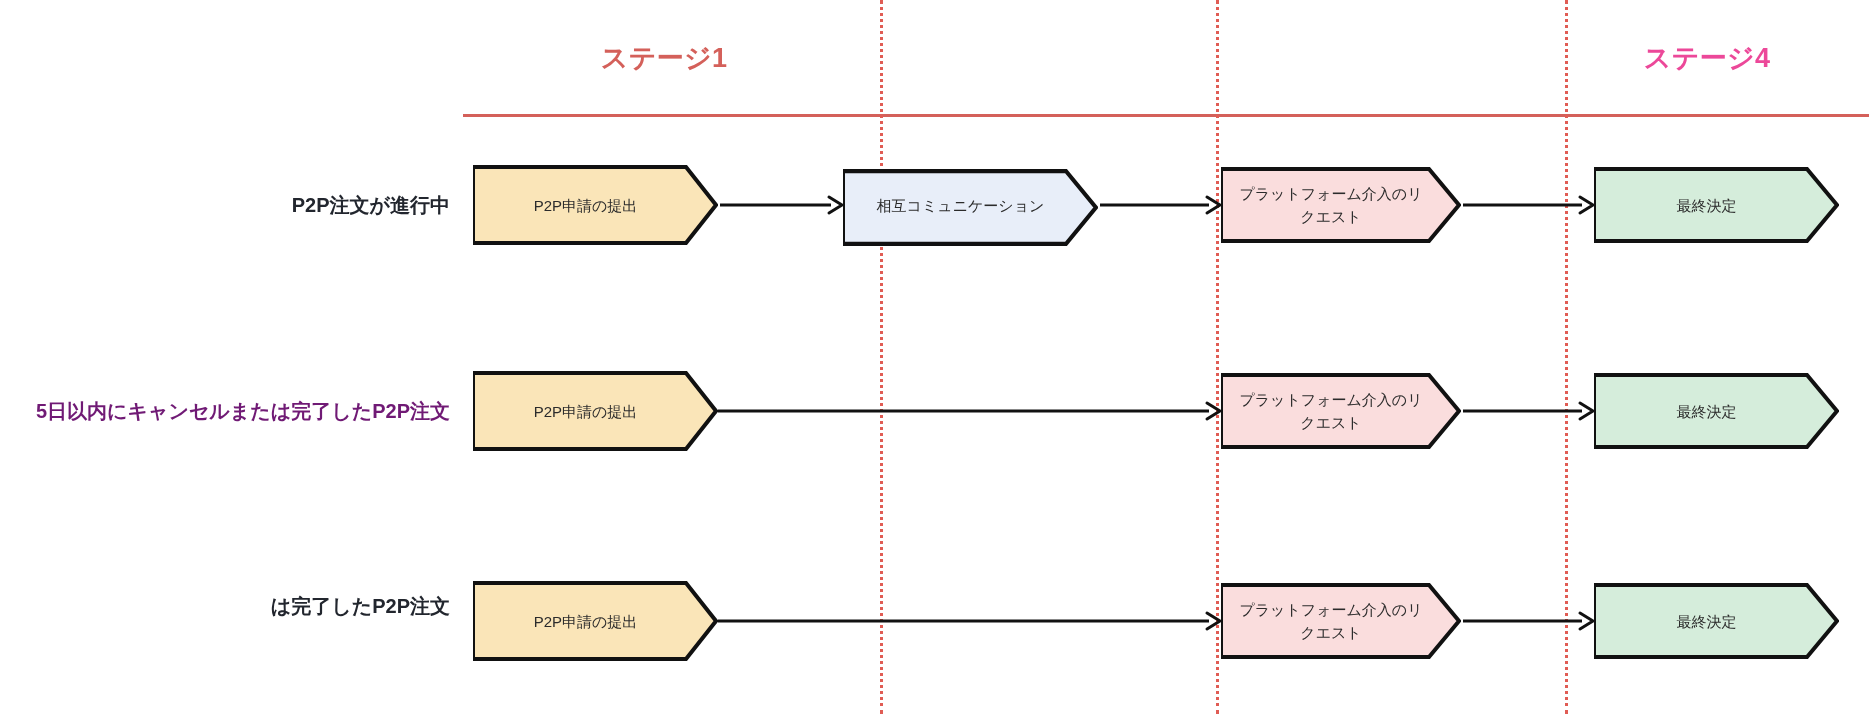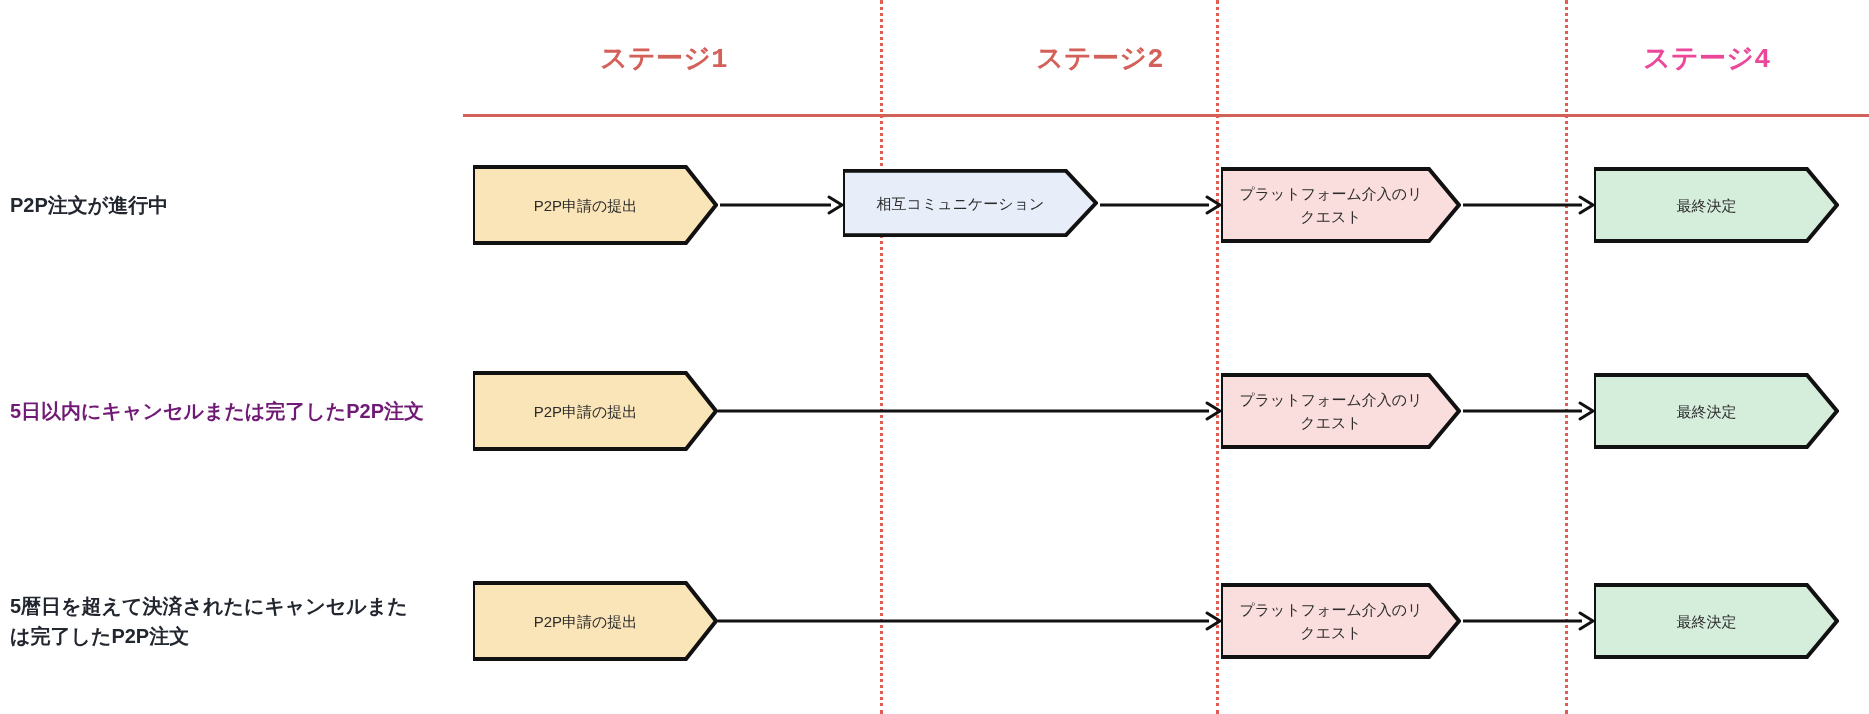--- a/index.html
+++ b/index.html
@@ -6,21 +6,21 @@
   body{
     width:1869px;height:714px;
     background:#ffffff;
     font-family:"Liberation Sans","DejaVu Sans",sans-serif;
     overflow:hidden;
     position:relative;
   }
   #canvas{position:absolute;left:0;top:0;width:1869px;height:714px;}
 
   
-  .stage-headers{position:absolute;left:0;top:0;width:1869px;height:120px;font-family:Liberation Mono, monospace;}
+  .stage-headers{position:absolute;left:0;top:0;width:1869px;height:120px;}
   .stage-head{
     position:absolute;top:40px;
     font-size:27px;font-weight:bold;
     color:#d4605a;
     text-align:center;
     letter-spacing:.3px;
     white-space:nowrap;
   }
   .hrule{
     position:absolute;
@@ -30,21 +30,21 @@
   
   .vdiv{
     position:absolute;top:0;height:714px;width:0;
     border-left:3px dotted #e05c54;
   }
 
   
   .row{position:absolute;left:0;width:1869px;}
   .row-label{
     position:absolute;left:10px;width:440px;
-    text-align:left;
+    text-align:right;
     font-size:20px;font-weight:bold;color:#22262e;
     line-height:30px;
   }
 
   
   .node{
     position:absolute;
     box-sizing:border-box;
     display:flex;align-items:center;justify-content:center;
     text-align:center;
@@ -60,21 +60,20 @@
   .conn{position:absolute;height:24px;}
   .conn svg{display:block;overflow:visible;}
 </style>
 </head>
 <body>
 
 <div id="canvas">
 
   <div class="stage-headers">
       <div class="stage-head" style="left: 534px; width: 260px; color: rgb(212, 96, 90);">ステージ1</div>
-      <div class="stage-head" style="left: 970px; width: 260px; color: rgb(212, 96, 90);">ステージ2</div>
       <div class="stage-head" style="left: 1577px; width: 260px; color: #ec4899;">ステージ4</div>
     </div>
   <div class="hrule"></div>
 
 <div class="vdiv" style="left: 880px; border-left-color: rgb(224, 92, 84);"></div>
     <div class="vdiv" style="left: 1216px; border-left-color: rgb(224, 92, 84);"></div>
     <div class="vdiv" style="left: 1565px; border-left-color: rgb(224, 92, 84);"></div>
     <div class="row" style="top: 0px;">
       <div class="row-label" style="top: 190px; color: rgb(34, 38, 46);">
         <div>P2P注文が進行中</div>
@@ -98,21 +97,21 @@
         </svg>
       </div>
       <div class="node" style="left: 473px; top: 165px; width: 245px; height: 80px;">
         <svg viewBox="0 0 245 80" preserveAspectRatio="none">
           <polygon points="0,2 213,2 243,40 213,78 0,78" fill="#fae5b8" stroke="#111111" stroke-width="4" stroke-linejoin="miter"></polygon>
         </svg>
         <div class="node-inner">
           <div>P2P申請の提出</div>
         </div>
       </div>
-      <div class="node" style="left: 843px; top: 169px; width: 255px; height: 68px;">
+      <div class="node" style="left: 843px; top: 169px; width: 255px; height: 77px; font-family: Liberation Mono, monospace;">
         <svg viewBox="0 0 255 72" preserveAspectRatio="none">
           <polygon points="0,2 223,2 253,36 223,70 0,70" fill="#e8eef9" stroke="#111111" stroke-width="4" stroke-linejoin="miter"></polygon>
         </svg>
         <div class="node-inner">
           <div>相互コミュニケーション</div>
         </div>
       </div>
       <div class="node" style="left: 1221px; top: 167px; width: 240px; height: 76px;">
         <svg viewBox="0 0 240 76" preserveAspectRatio="none">
           <polygon points="0,2 208,2 238,38 208,74 0,74" fill="#fadddd" stroke="#111111" stroke-width="4" stroke-linejoin="miter"></polygon>
@@ -168,21 +167,20 @@
         <svg viewBox="0 0 245 76" preserveAspectRatio="none">
           <polygon points="0,2 213,2 243,38 213,74 0,74" fill="#d5eddb" stroke="#111111" stroke-width="4" stroke-linejoin="miter"></polygon>
         </svg>
         <div class="node-inner">
           <div>最終決定</div>
         </div>
       </div>
     </div>
     <div class="row" style="top: 0px;">
       <div class="row-label" style="top: 591px; color: rgb(34, 38, 46);">
-        <div>5暦日を超えて決済されたにキャンセルまた</div>
         <div>は完了したP2P注文</div>
       </div>
       <div class="conn" style="left: 718px; top: 609px; width: 502px;">
         <svg width="502" height="24" viewBox="0 0 502 24">
           <line x1="0" y1="12" x2="491" y2="12" stroke="#111111" stroke-width="3"></line>
           <path d="M 489 4 L 502 12 L 489 20" fill="none" stroke="#111111" stroke-width="3" stroke-linecap="round" stroke-linejoin="round"></path>
         </svg>
       </div>
       <div class="conn" style="left: 1463px; top: 609px; width: 130px;">
         <svg width="130" height="24" viewBox="0 0 130 24">

